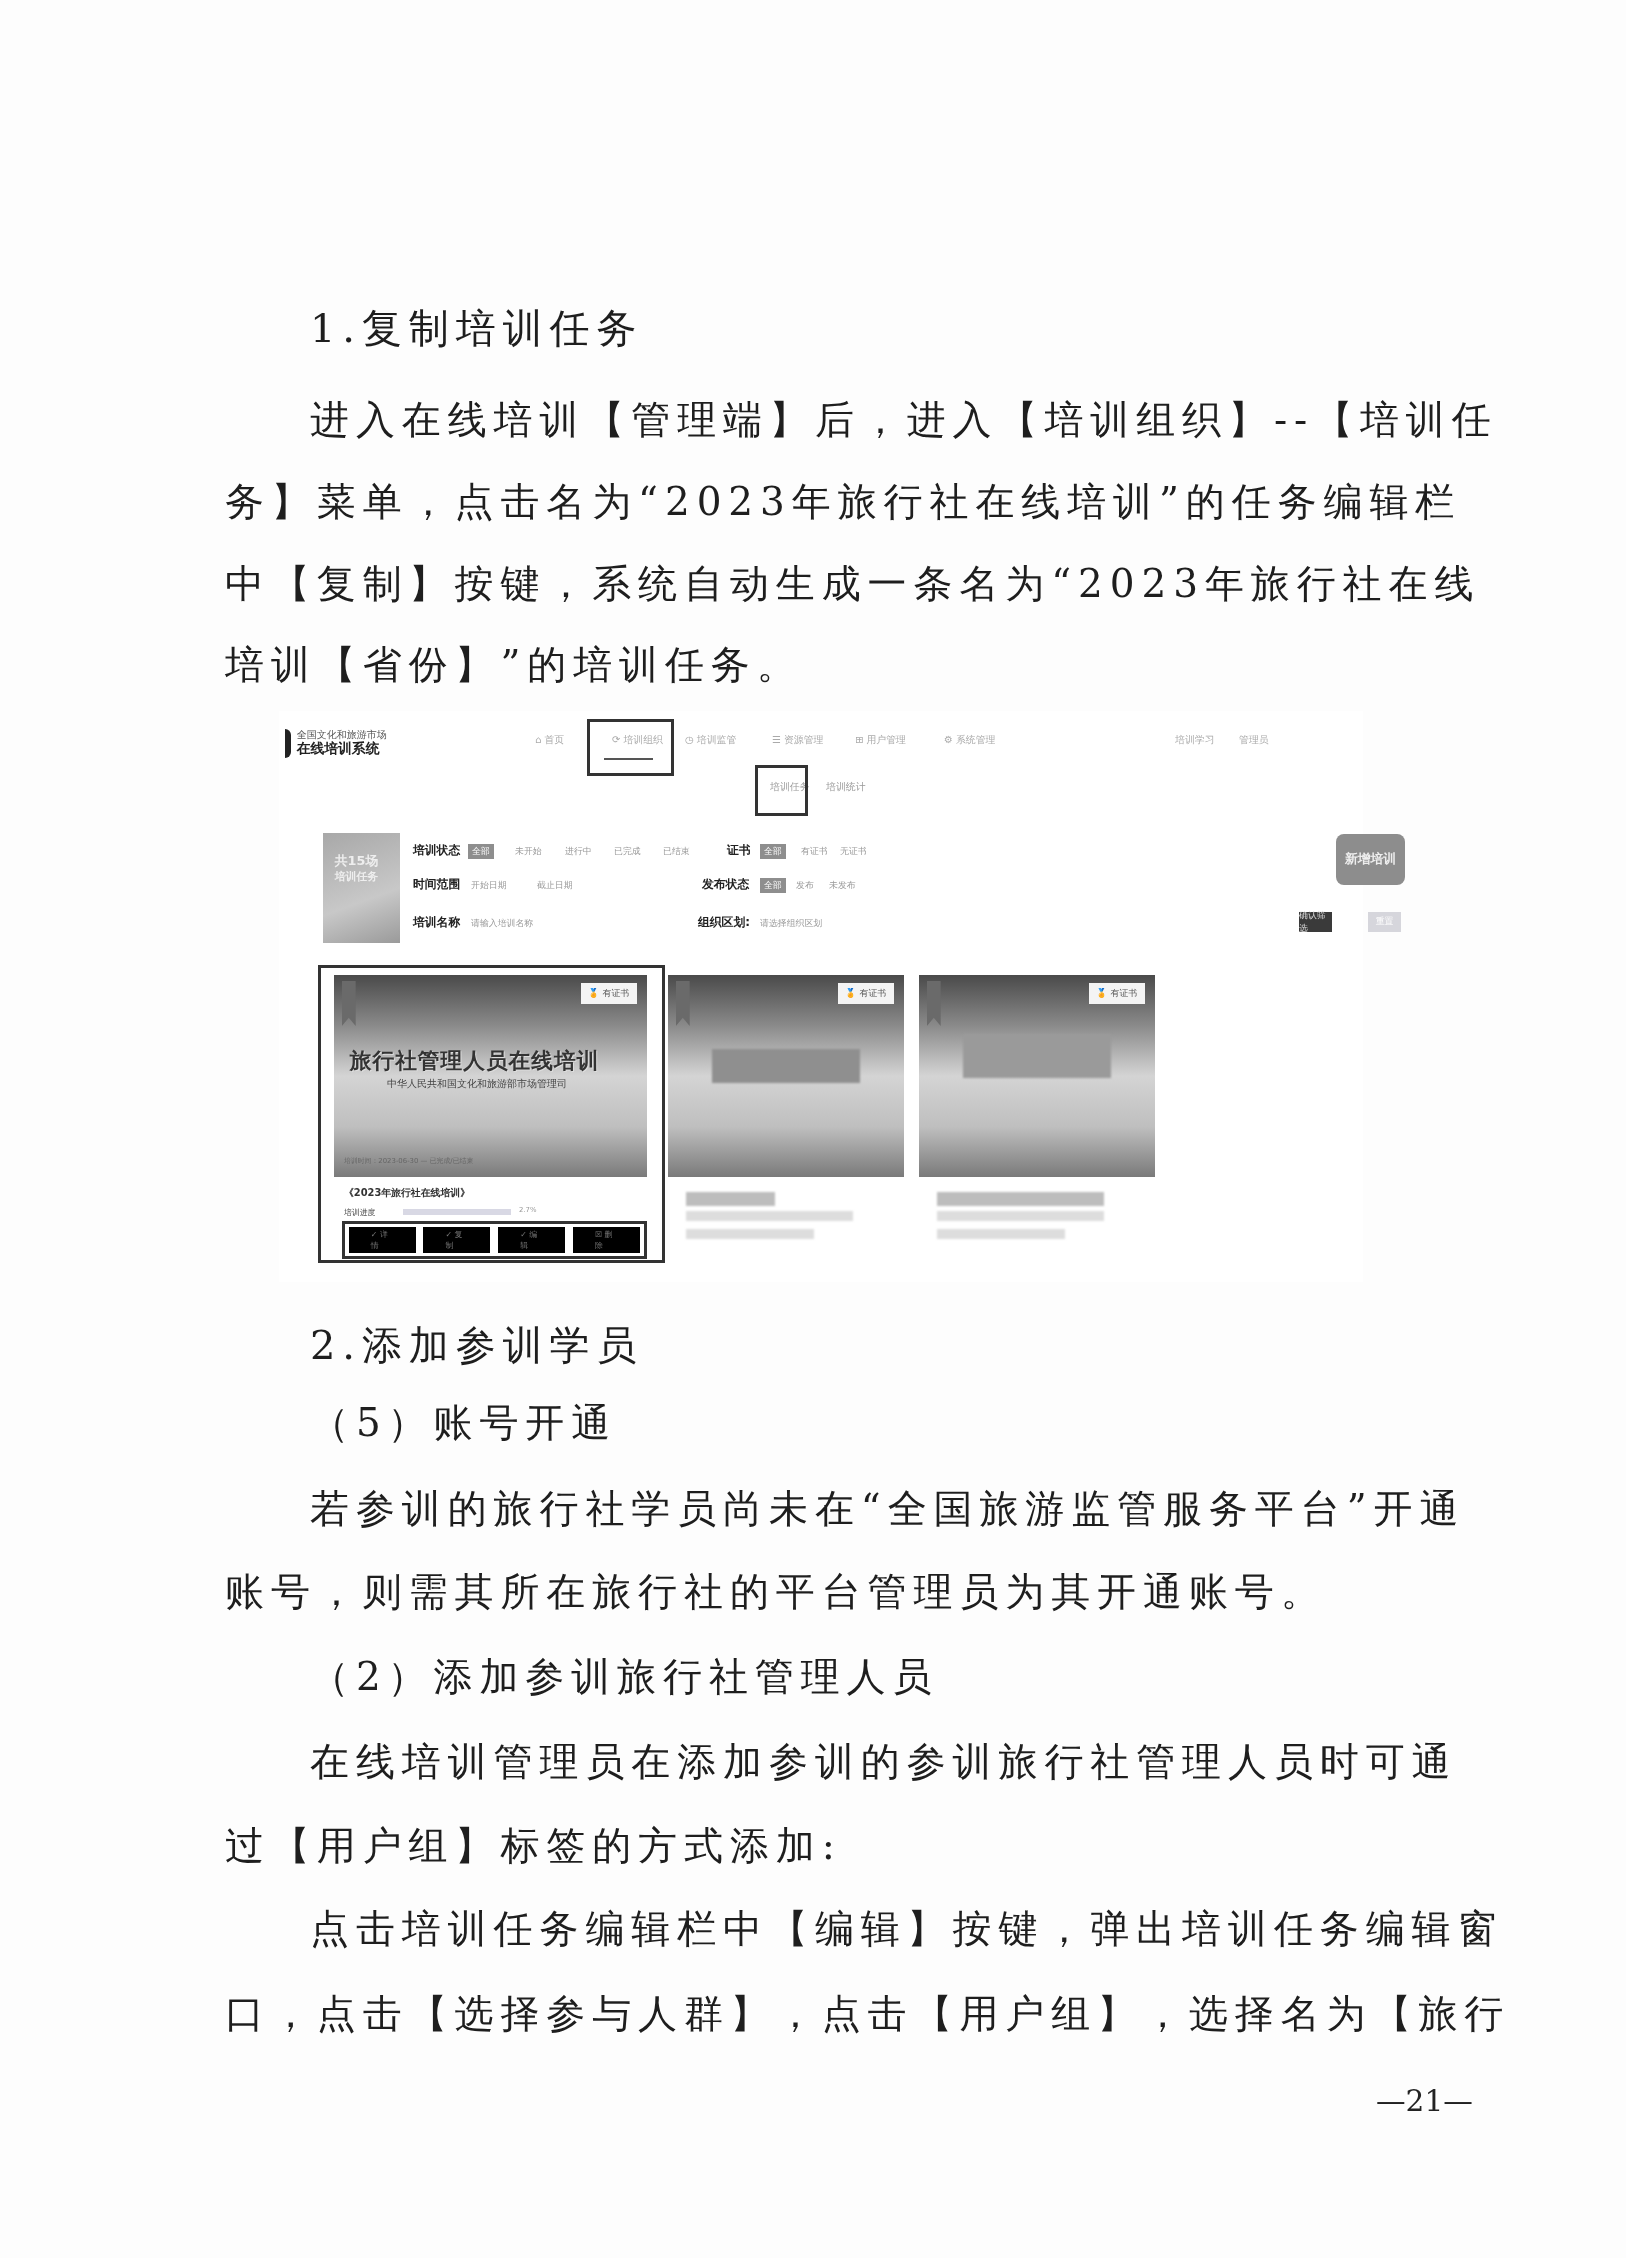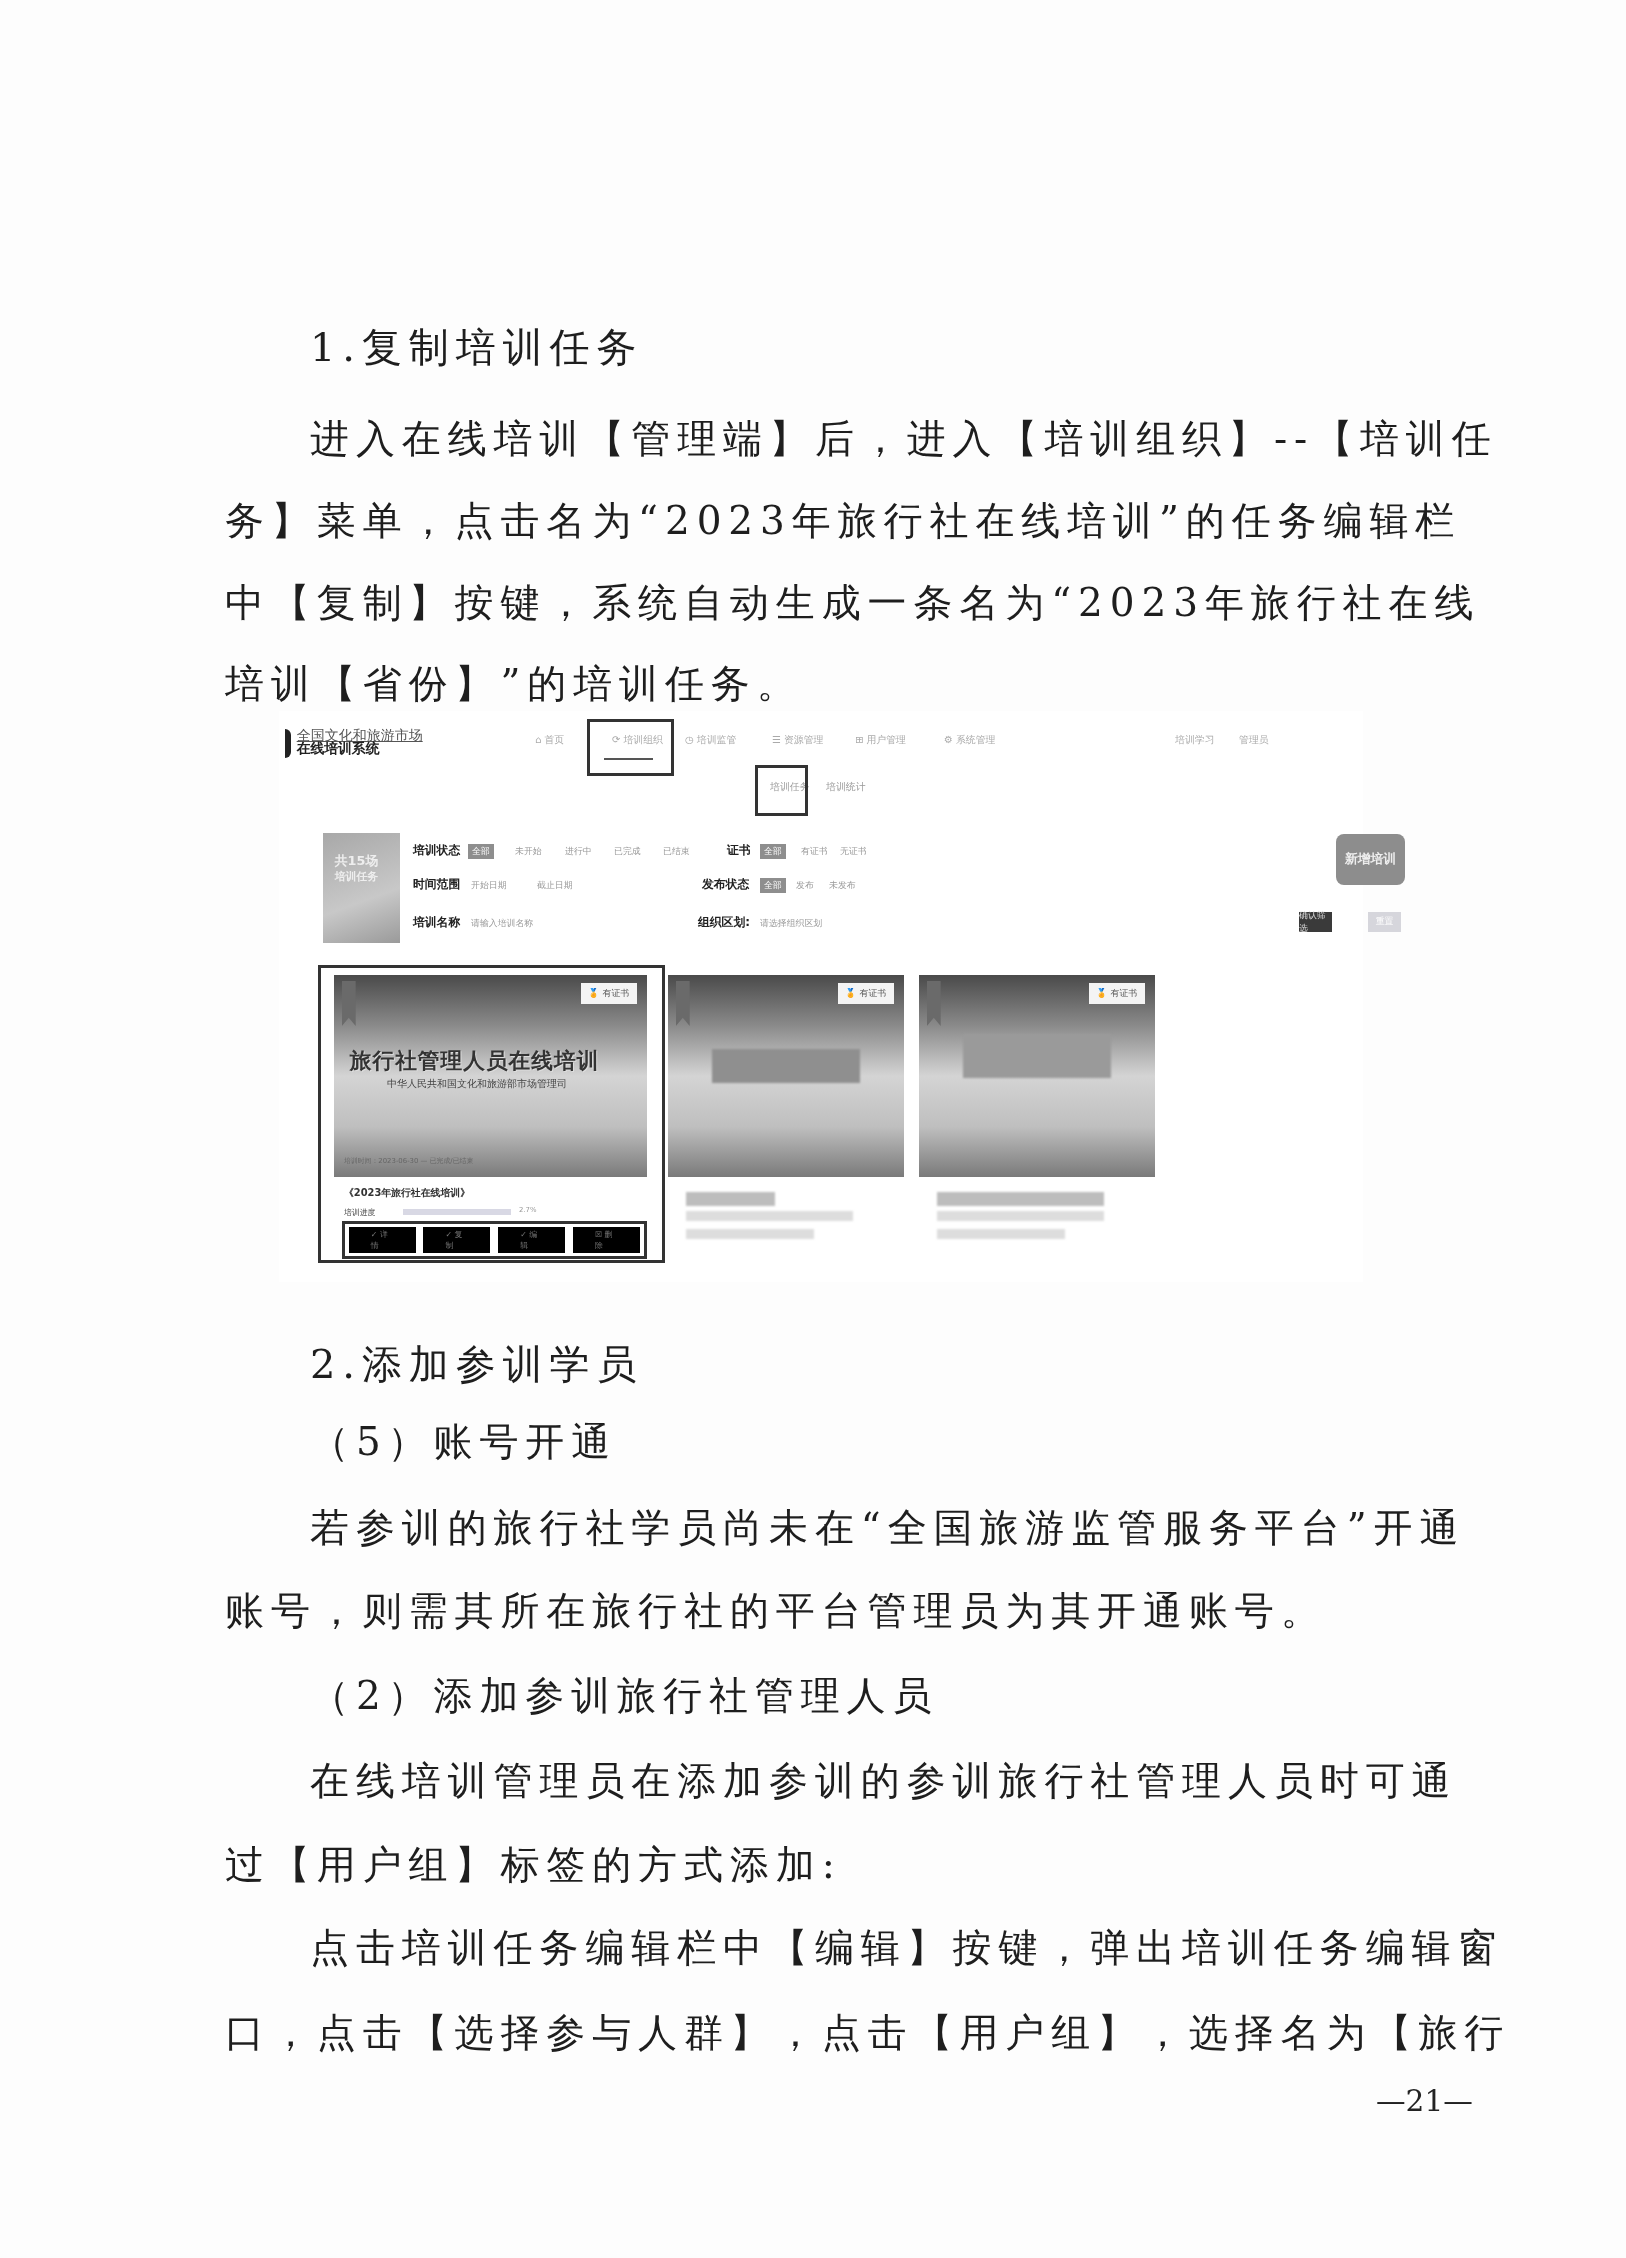--- a/index.html
+++ b/index.html
@@ -2,27 +2,27 @@
 <html><head>
 <meta charset="utf-8">
 <style>
   html, body { margin: 0; padding: 0; }
   body {
     width: 1626px; height: 2259px; position: relative; overflow: hidden;
     background: #fdfdfd;
     font-family: "DejaVu Serif", "Liberation Serif", serif;
     color: #1e1e1e;
   }
-  .p { position: absolute; font-size: 39px; letter-spacing: 6.9px; white-space: nowrap; line-height: 51px; margin-top: 19px; }
+  .p { position: absolute; font-size: 39px; letter-spacing: 6.9px; white-space: nowrap; line-height: 51px; }
   .h { font-size: 40px; }
   
   .shot { position: absolute; left: 279px; top: 711px; width: 1084px; height: 571px; background: #fff; font-family: "DejaVu Sans", "Liberation Sans", sans-serif; color: #888; }
   .logo { position: absolute; left: 5.9px; top: 17.7px; display: flex; align-items: center; }
   .logo-bar { width: 5.9px; height: 29.6px; background: #222; border-radius: 0 5.9px 5.9px 0; margin-right: 5.9px; }
-  .logo-small { font-size: 14px; color: #555; line-height: 10.8px; text-decoration: underline; }
+  .logo-small { font-size: 10px; color: #555; line-height: 10.8px; }
   .logo-big { font-size: 13.8px; font-weight: bold; color: #222; line-height: 15.8px; }
   .nav { position: absolute; top: 21.7px; font-size: 9.9px; color: #aaa; }
   .boxed { position: absolute; border: 3px solid #333; }
   .subnav { position: absolute; top: 69px; font-size: 9.9px; color: #999; }
   .filter-banner { position: absolute; left: 44px; top: 122px; width: 77px; height: 110px; background: linear-gradient(160deg,#a8a8a8,#c8c8c8 60%,#9a9a9a); }
   .filter-banner span { position: absolute; left: 11.8px; top: 19.7px; color: #eee; font-weight: bold; font-size: 10.8px; line-height: 15.8px; }
   .flabel { position: absolute; font-size: 11.8px; font-weight: bold; color: #222; }
   .fopt { position: absolute; font-size: 8.9px; color: #999; }
   .fopt.active { background: #8e8e8e; color: #fff; padding: 1px 3.9px; }
   .btn-new { position: absolute; left: 1057px; top: 123px; width: 69px; height: 51px; background: #8d8d8d; border-radius: 7.9px; color: #eee; font-size: 12.8px; font-weight: bold; display: flex; align-items: center; justify-content: center; }

